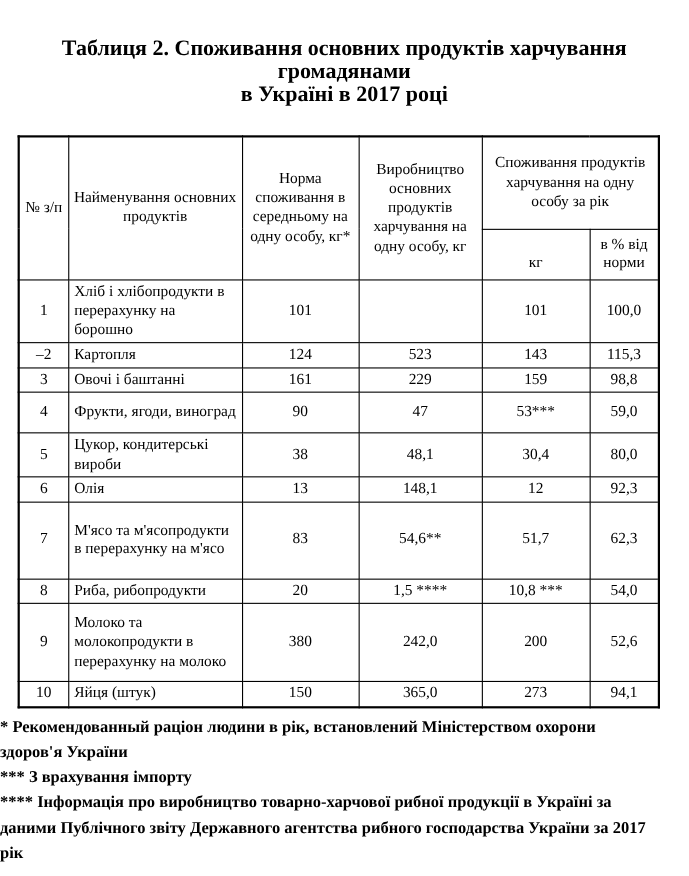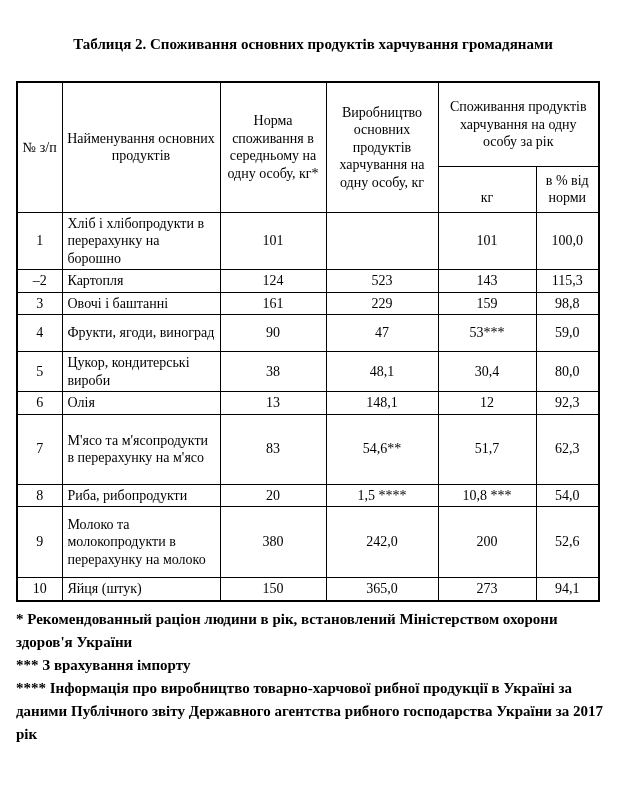--- a/index.html
+++ b/index.html
@@ -16,21 +16,21 @@
   }
   .page {
     width: 626px;
     height: 796px;
     position: relative;
   }
   .title {
     margin-top: 34px;
     text-align: center;
     font-weight: bold;
-    font-size: 15px;
+    font-size: 20px;
     line-height: 21px;
   }
   .main-table {
     margin-left: 16px;
     margin-top: 26px;
     border-collapse: collapse;
     table-layout: fixed;
     width: 582px;
     font-size: 14px;
     line-height: 1.25;
@@ -69,35 +69,35 @@
   .main-table tr.r2 { height: 21px; }
   .main-table tr.r3 { height: 21px; }
   .main-table tr.r4 { height: 37px; }
   .main-table tr.r5 { height: 39px; }
   .main-table tr.r6 { height: 22px; }
   .main-table tr.r7 { height: 70px; }
   .main-table tr.r8 { height: 22px; }
   .main-table tr.r9 { height: 71px; }
   .main-table tr.r10 { height: 21px; }
   .footnotes {
-    margin-left: 16px;
     margin-top: 6px;
     width: 588px;
     font-weight: bold;
     font-size: 15px;
     line-height: 23px;
   }
 </style>
 </head>
 <body>
 
 <div class="page">
 
   <div class="title">
     <div>Таблиця 2. Споживання основних продуктів харчування громадянами</div>
+    <div>в Україні в 2017 році</div>
   </div>
 
   <table class="main-table">
     <colgroup>
       <col style="width:45px">
       <col style="width:158px">
       <col style="width:106px">
       <col style="width:112px">
       <col style="width:98px">
       <col style="width:63px">

